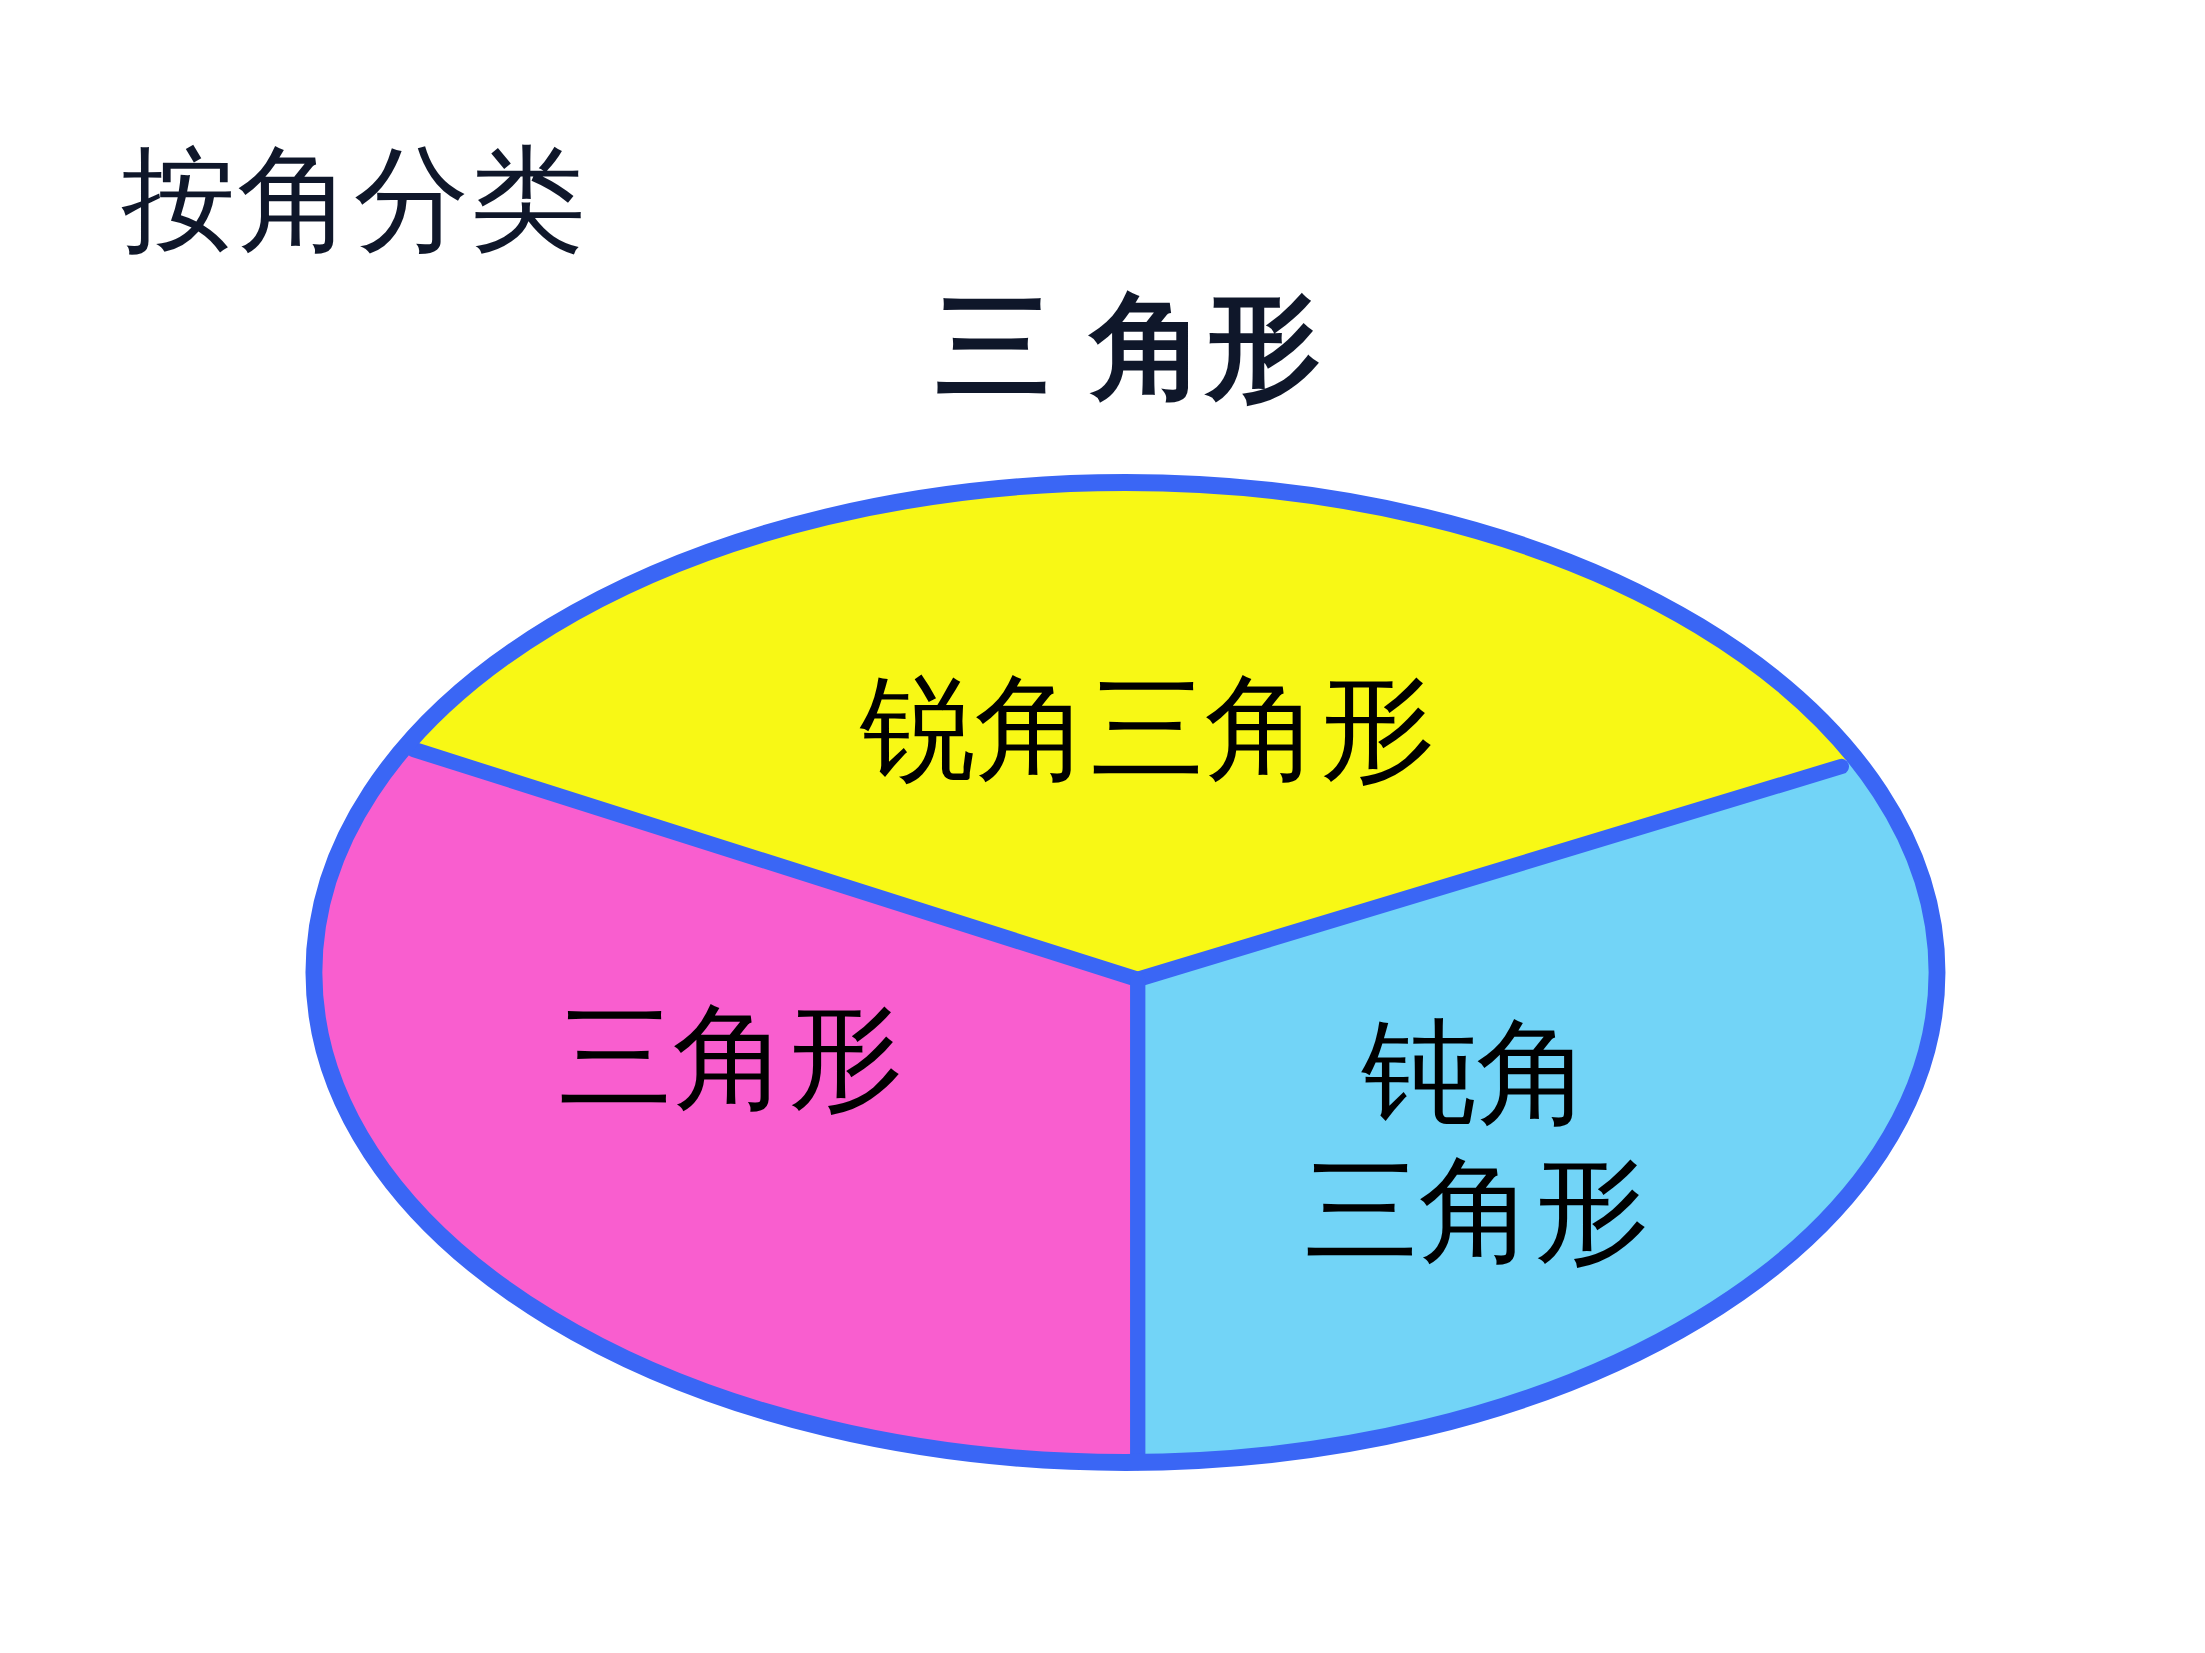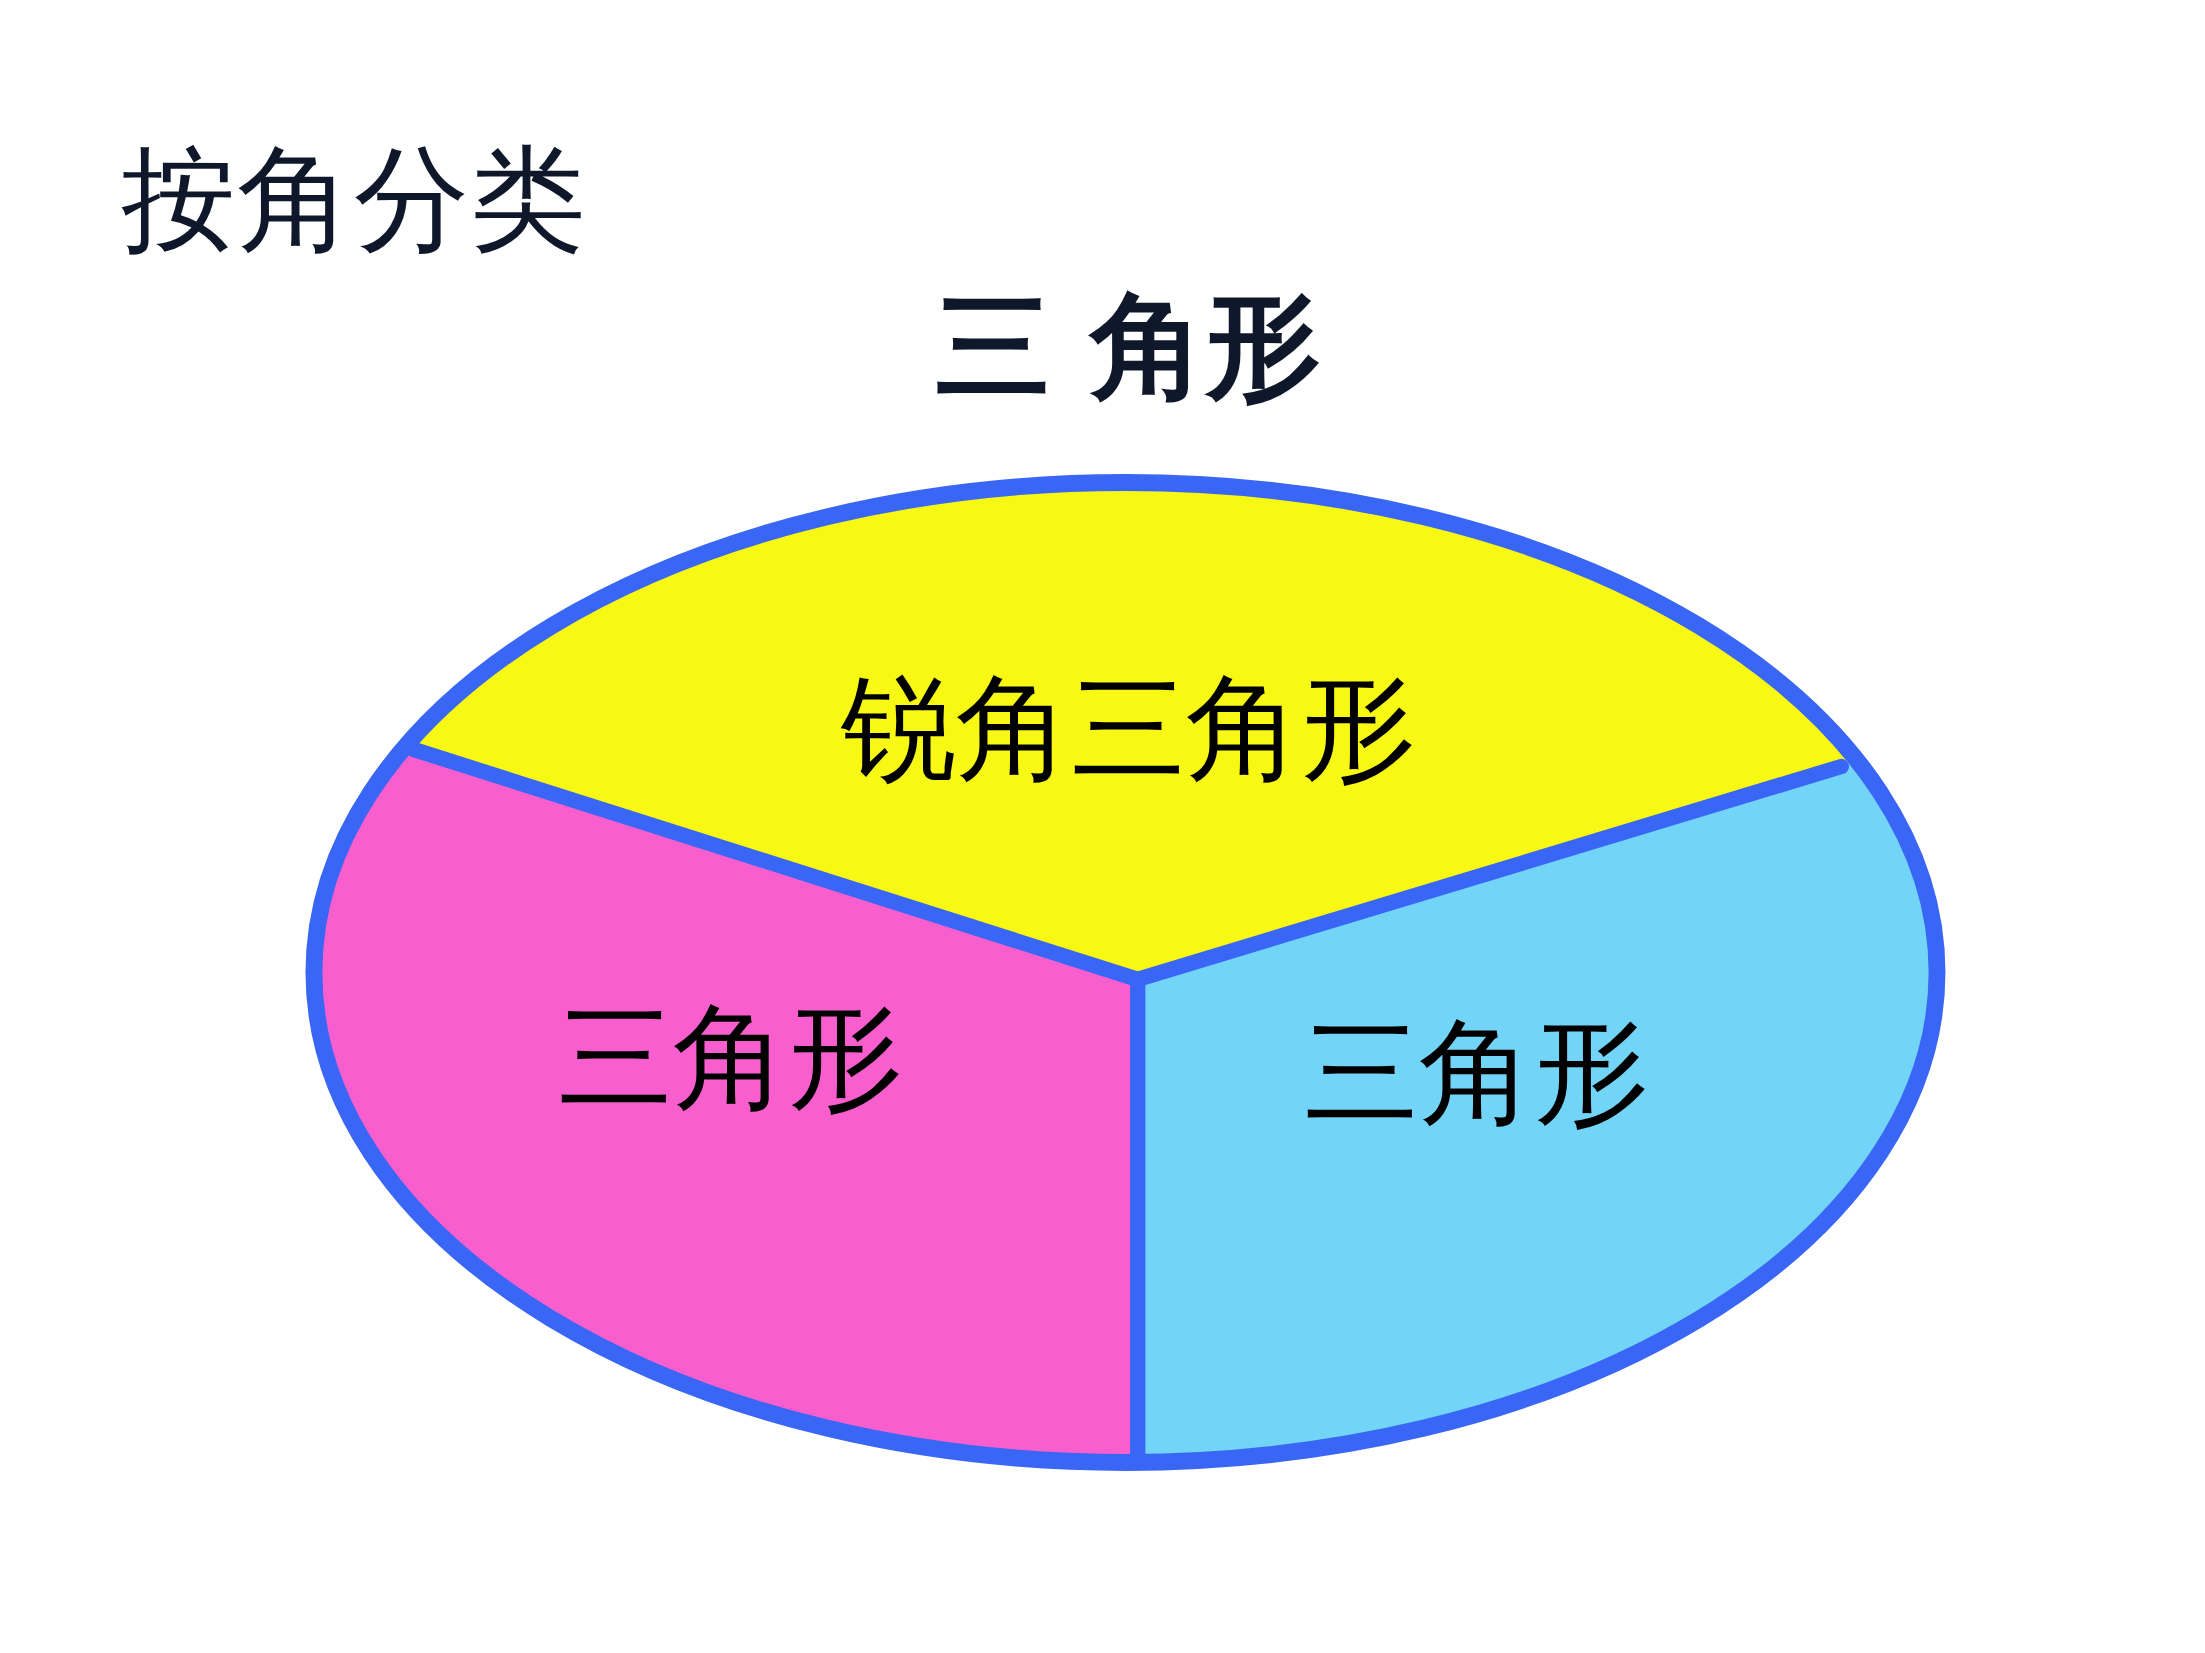--- a/index.html
+++ b/index.html
@@ -32,24 +32,25 @@
     <polygon points="2700,700 2405,1001 1486,1279 1486,2000 2700,2000" fill="#72D4F7"></polygon>
   </g>
   <g stroke="#3A66F5" stroke-width="20" fill="none" stroke-linecap="round">
     <line x1="541" y1="979" x2="1486" y2="1279"></line>
     <line x1="2405" y1="1001" x2="1486" y2="1279"></line>
     <line x1="1486" y1="1279" x2="1486" y2="1910"></line>
     <ellipse cx="1470" cy="1270" rx="1060" ry="640" stroke-width="22"></ellipse>
   </g>
 </svg>
 
-<div class="lbl" style="left:822px;top:659px;width:613px;">
+<div class="lbl" style="left:822px;top:659px;width:613px;text-align:right;">
   <div>锐角三角形</div>
 </div>
 
 <div class="lbl" style="left:501px;top:988px;width:459px;">
   <div>三角形</div>
 </div>
 
 <div class="lbl" style="left:1247px;top:1003px;width:459px;">
+  <div>钝角</div>
   <div>三角形</div>
 </div>
 
 
 </body></html>

